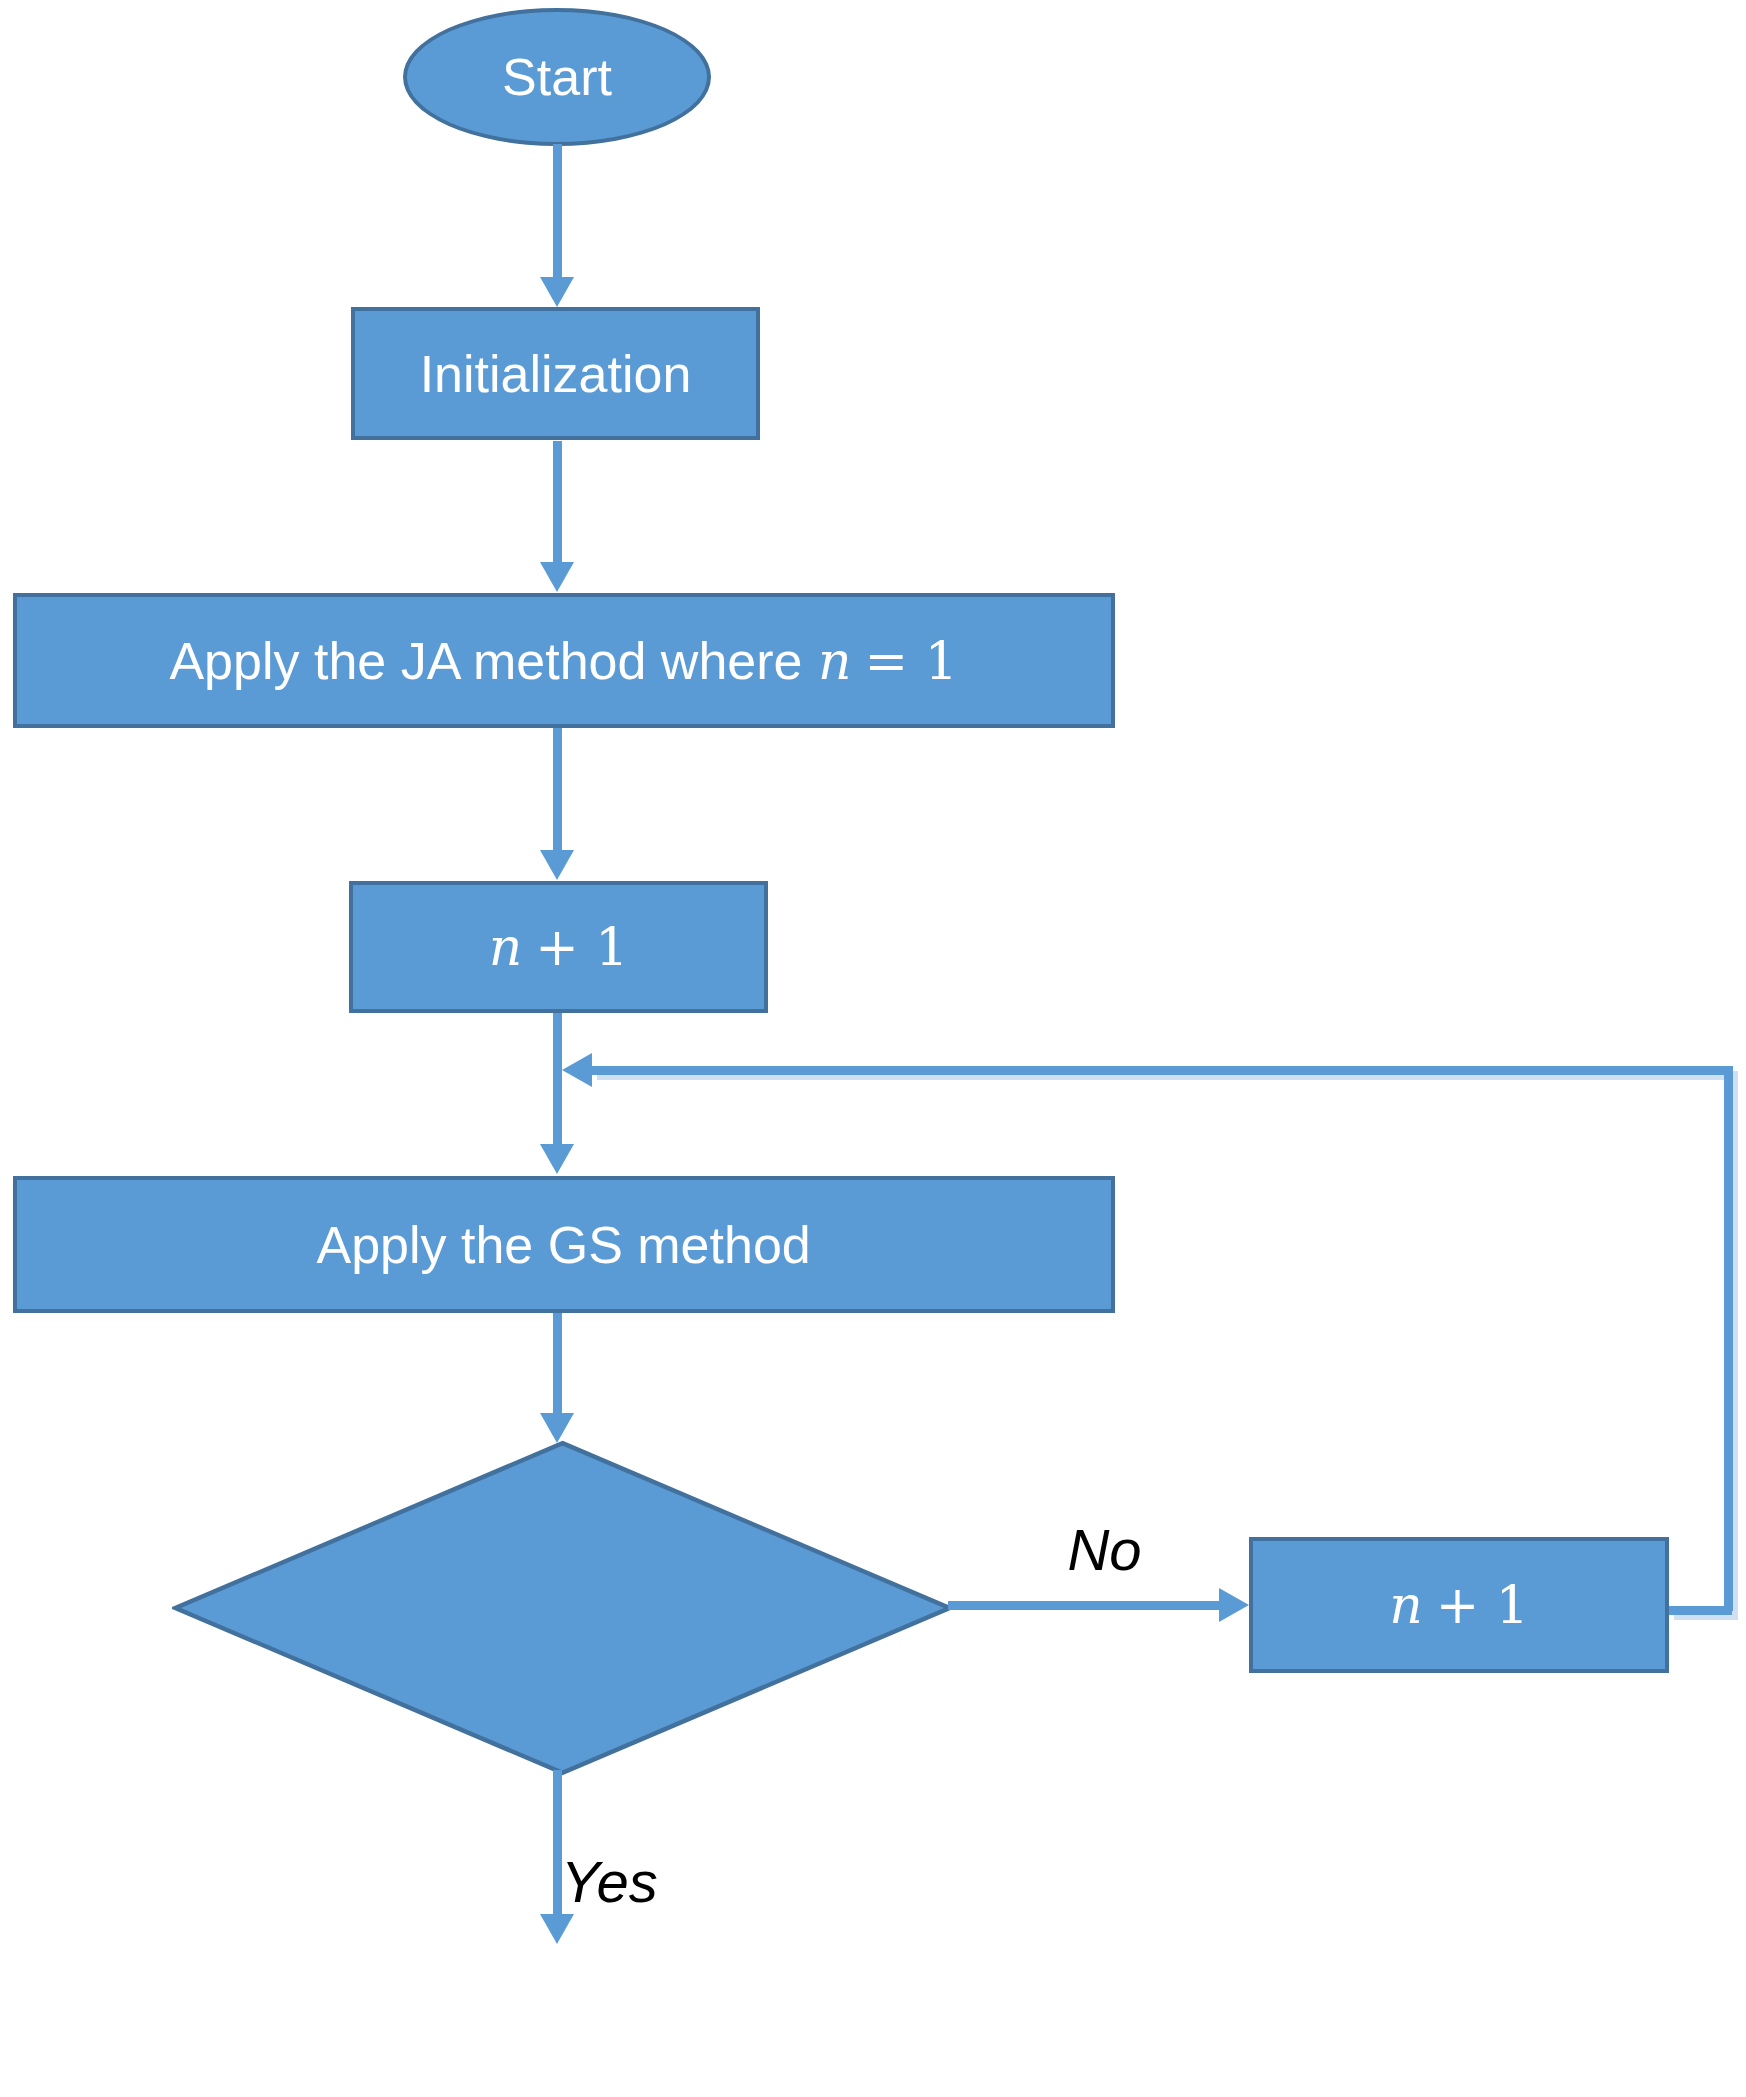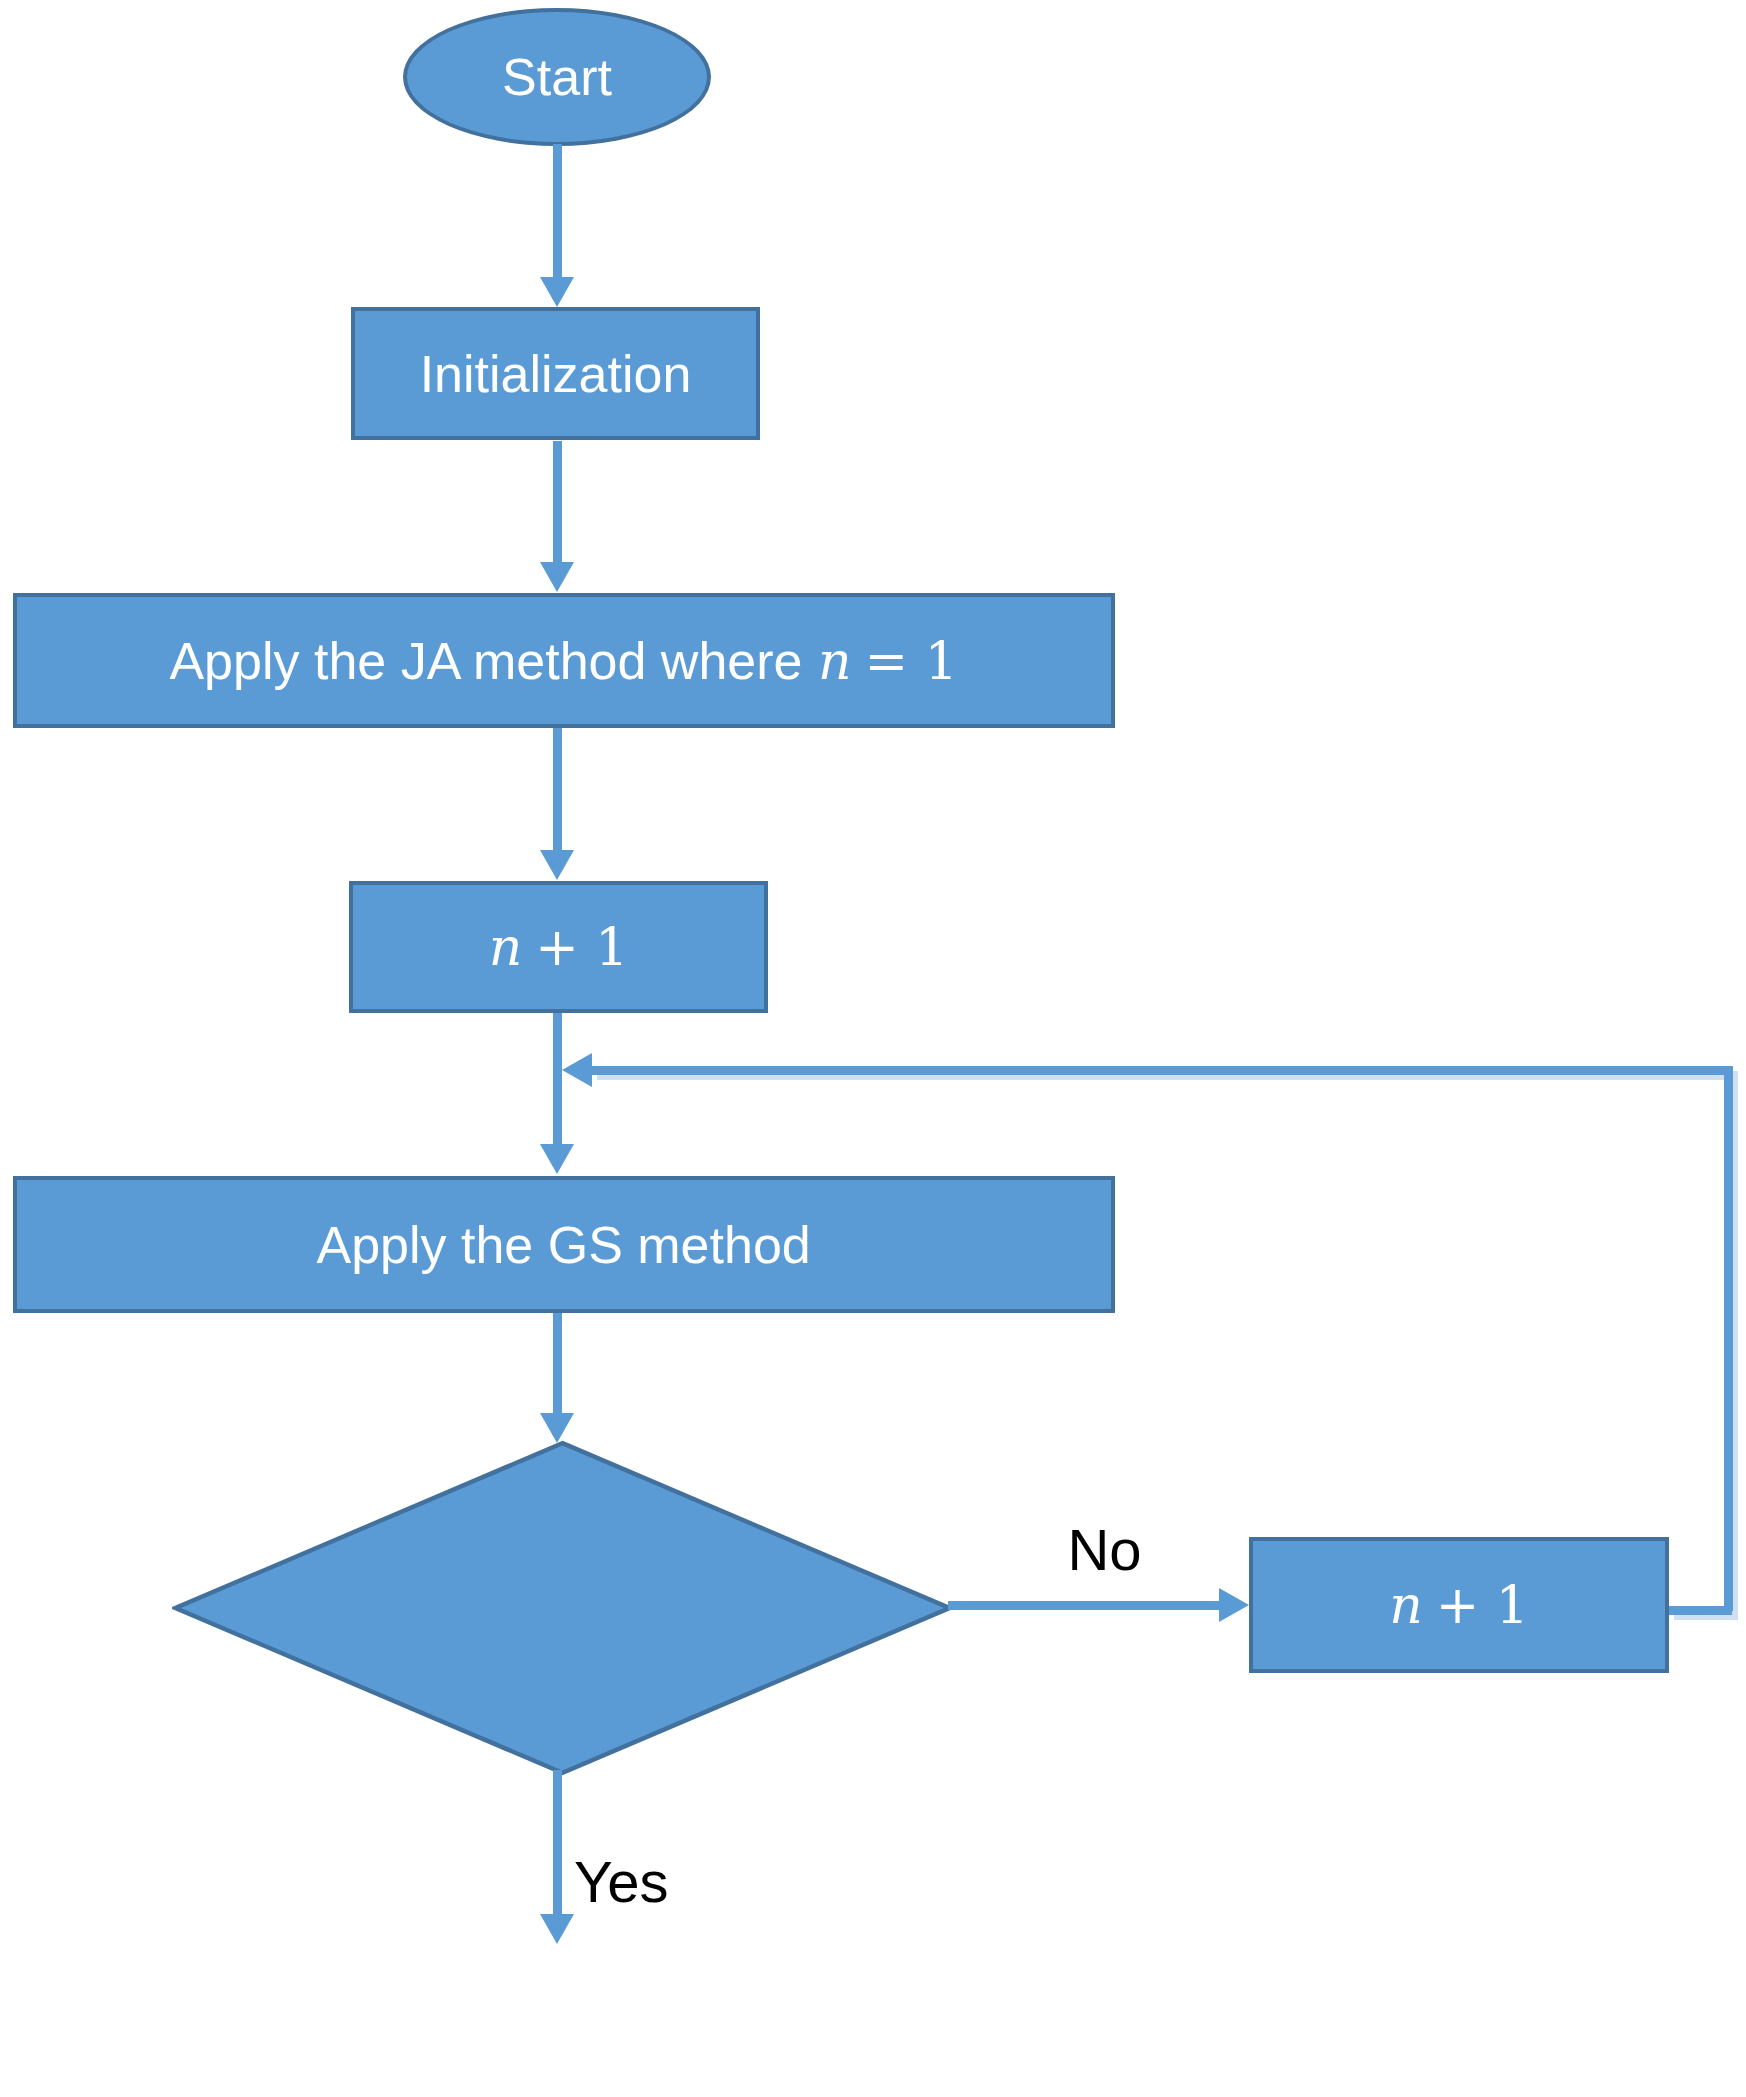--- a/index.html
+++ b/index.html
@@ -52,20 +52,21 @@
   .head-left{
     position:absolute;width:0;height:0;
     border-top:17px solid transparent;border-bottom:17px solid transparent;
     border-right:30px solid var(--connector,#5b9bd5);
   }
   
   .edge-label{
     position:absolute;
     font-size:58px;color:var(--edge-label-text,#000);
     white-space:nowrap;
+    font-style:italic;
   }
   .center{text-align:center;}
 </style>
 </head>
 <body>
 
 <div id="canvas">
 
   <div class="shape ellipse" style="left:403px;top:7.6px;width:308px;height:138px">
     <span class="lbl">Start</span>
@@ -122,19 +123,19 @@
   <div class="hline" style="left:948px;top:1601px;width:271px"></div>
   <div class="head-right" style="left:1219px;top:1588px"></div>
 
   <div class="shape" style="left:1249px;top:1537px;width:420px;height:136px">
     <span class="lbl">
       <span class="mvar first">n</span>
       <span class="mrest">+ 1</span>
     </span>
   </div>
 
-  <div class="edge-label" style="left:574px;top:1848px">Yes</div>
+  <div class="edge-label" style="left:561px;top:1848px">Yes</div>
   <div class="vline" style="left:553px;top:1770px;height:145px"></div>
   <div class="head-down" style="left:540px;top:1914px"></div>
 
 
 </div>
 
 
 </body></html>

